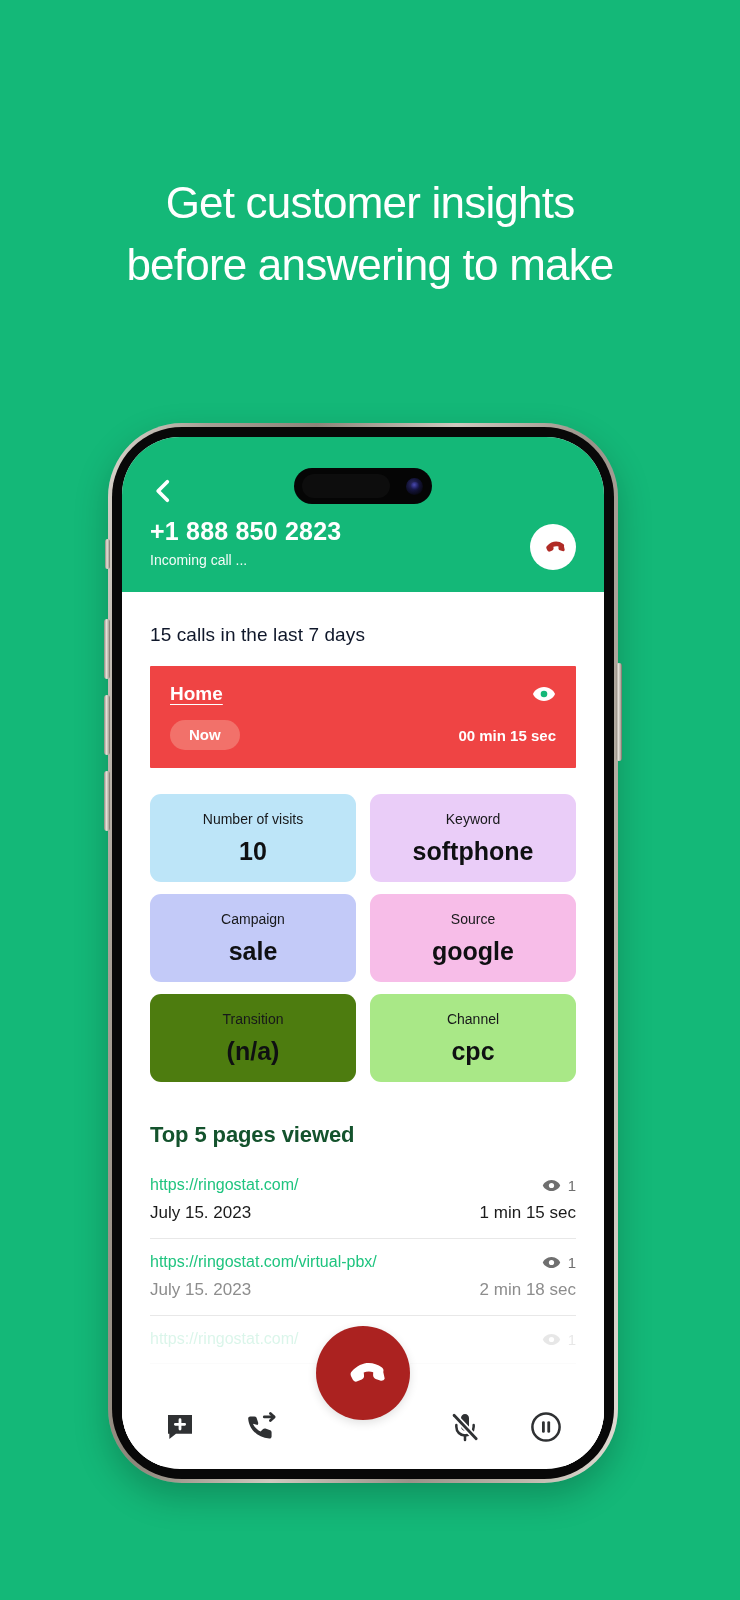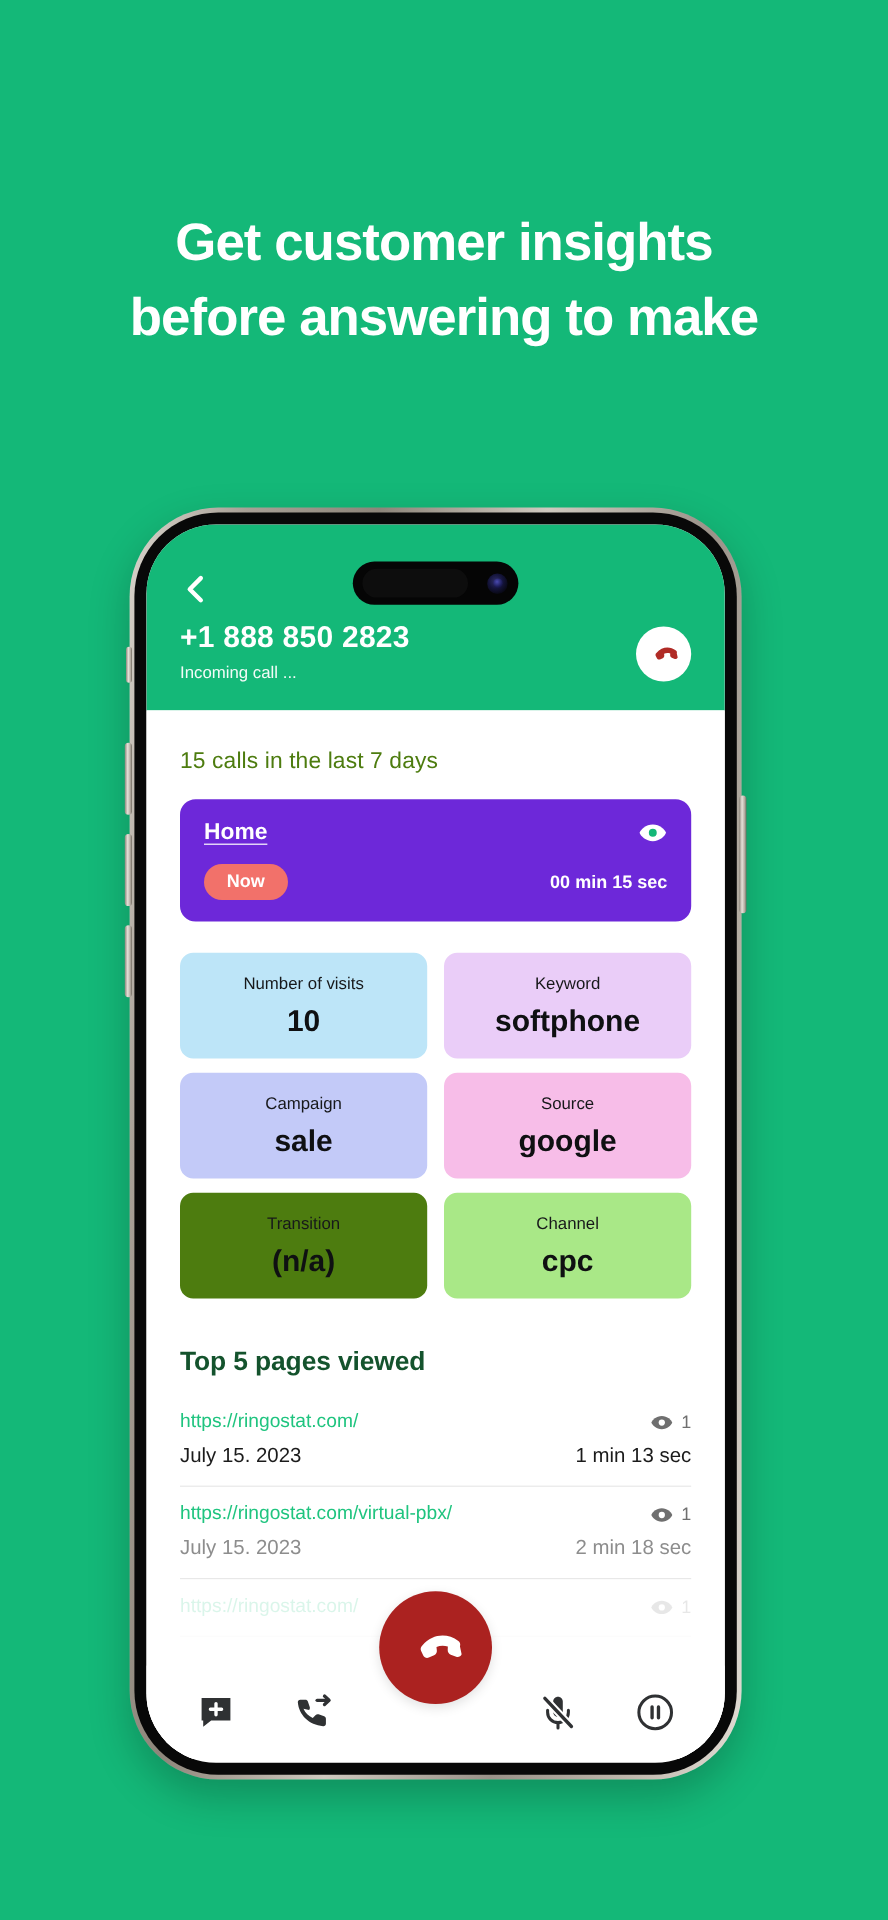--- a/index.html
+++ b/index.html
@@ -13,21 +13,21 @@
     position:relative;
   }
 
   
   .headline {
     position:absolute;
     top:172px; left:0; right:0;
     text-align:center;
     color:#ffffff;
     font-size:44px;
-    font-weight:bold;
+    font-weight:normal;
     line-height:62px;
     letter-spacing:-0.8px;
     padding:0 52px;
   }
   .headline-line { display:block; white-space:nowrap; }
 
   
   .phone-wrap {
     position:absolute;
     left:108px; top:423px;
@@ -97,21 +97,21 @@
   .app-header {
     background:#14b878;
     padding:41px 28px 22px 28px;
     position:relative;
   }
   .back-chevron {
     width:26px; height:26px;
     margin-bottom:12px;
     display:block;
   }
-  .header-row { display:flex; align-items:center; justify-content:space-between; }
+  .header-row { display:flex; align-items:flex-end; justify-content:space-between; }
   .caller-number {
     color:#fff;
     font-size:25px;
     font-weight:bold;
     line-height:31px;
     letter-spacing:.2px;
   }
   .caller-status {
     color:#ffffff;
     font-size:14px;
@@ -130,29 +130,29 @@
 
   
   .app-body {
     background:#fff;
     padding:0 28px;
     height:calc(100% - 158px);
     position:relative;
   }
   .calls-summary {
     font-size:19px;
-    color:#4d7c0f;
+    color:#0f172a;
     padding:32px 0 20px 0;
     letter-spacing:.1px;
   }
 
   
   .session-card {
-    background:#6d28d9;
-    border-radius:13px;
+    background:#ef4444;
+    border-radius:1px;
     padding:17px 20px 18px 20px;
   }
   .session-top { display:flex; align-items:center; justify-content:space-between; }
   .session-page {
     color:#fff; font-size:19px; font-weight:600;
     text-decoration:underline; text-underline-offset:4px;
   }
   .session-bottom {
     display:flex; align-items:center; justify-content:space-between;
     margin-top:15px;
@@ -335,21 +335,21 @@
           <span class="pr-views">
             <svg width="19" height="13" viewBox="0 0 24 16">
               <path d="M12 1C6.2 1 1.8 5.3 1 8c.8 2.7 5.2 7 11 7s10.2-4.3 11-7c-.8-2.7-5.2-7-11-7z" fill="#6f6f6f"></path>
               <circle cx="12" cy="8" r="3.3" fill="#ffffff"></circle>
             </svg>
             <span>1</span>
           </span>
         </div>
         <div class="pr-line">
           <span class="pr-date">July 15. 2023</span>
-          <span class="pr-dur">1 min 13 sec</span>
+          <span class="pr-dur">1 min 15 sec</span>
         </div>
       </div>
 
       <div class="page-row dim">
         <div class="pr-line">
           <span class="pr-url">https://ringostat.com/virtual-pbx/</span>
           <span class="pr-views">
             <svg width="19" height="13" viewBox="0 0 24 16">
               <path d="M12 1C6.2 1 1.8 5.3 1 8c.8 2.7 5.2 7 11 7s10.2-4.3 11-7c-.8-2.7-5.2-7-11-7z" fill="#6f6f6f"></path>
               <circle cx="12" cy="8" r="3.3" fill="#ffffff"></circle>

